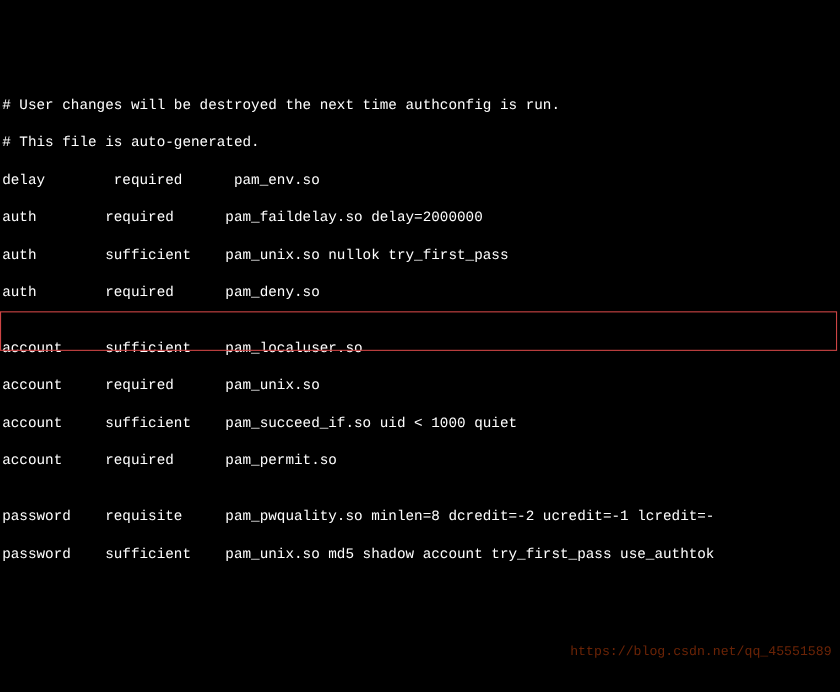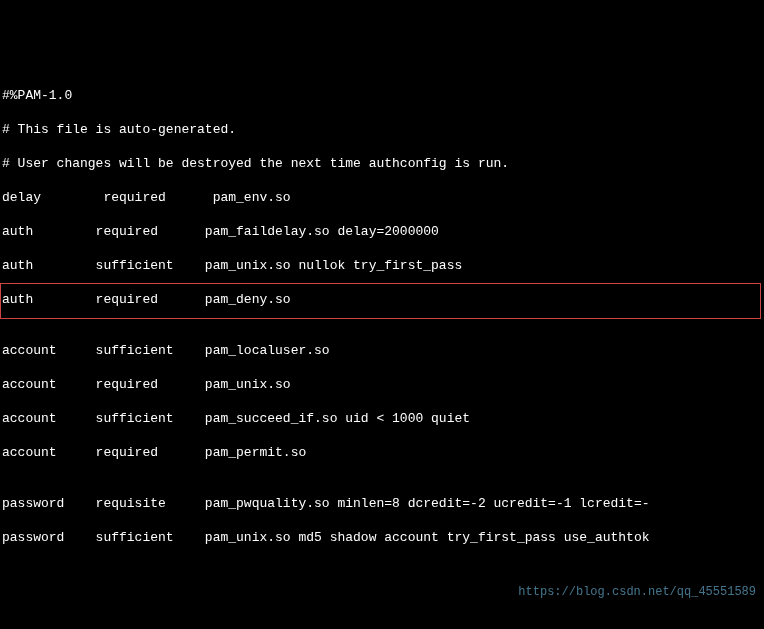--- a/index.html
+++ b/index.html
@@ -33,34 +33,33 @@
       pointer-events: none;
     }
     .cursor {
       background: #0f0;
       color: #000;
     }
     .watermark {
       position: absolute;
       bottom: 28px;
       right: 8px;
-      color: #7dd3fc;
+      color: #c2410c;
       opacity: 0.55;
       font-size: 12px;
     }
   </style>
 </head>
 <body>
 
 
 
 <div>
-<span class="line">#%PAM-1.0</span>
+<span class="line"># User changes will be destroyed the next time authconfig is run.</span>
 <span class="line"># This file is auto-generated.</span>
-<span class="line"># User changes will be destroyed the next time authconfig is run.</span>
 <span class="line">delay        required      pam_env.so</span>
 <span class="line">auth        required      pam_faildelay.so delay=2000000</span>
 <span class="line">auth        sufficient    pam_unix.so nullok try_first_pass</span>
 <span class="line">auth        required      pam_deny.so</span>
 <span class="line"></span>
 <span class="line">account     sufficient    pam_localuser.so</span>
 <span class="line">account     required      pam_unix.so</span>
 <span class="line">account     sufficient    pam_succeed_if.so uid &lt; 1000 quiet</span>
 <span class="line">account     required      pam_permit.so</span>
 <span class="line"></span>

